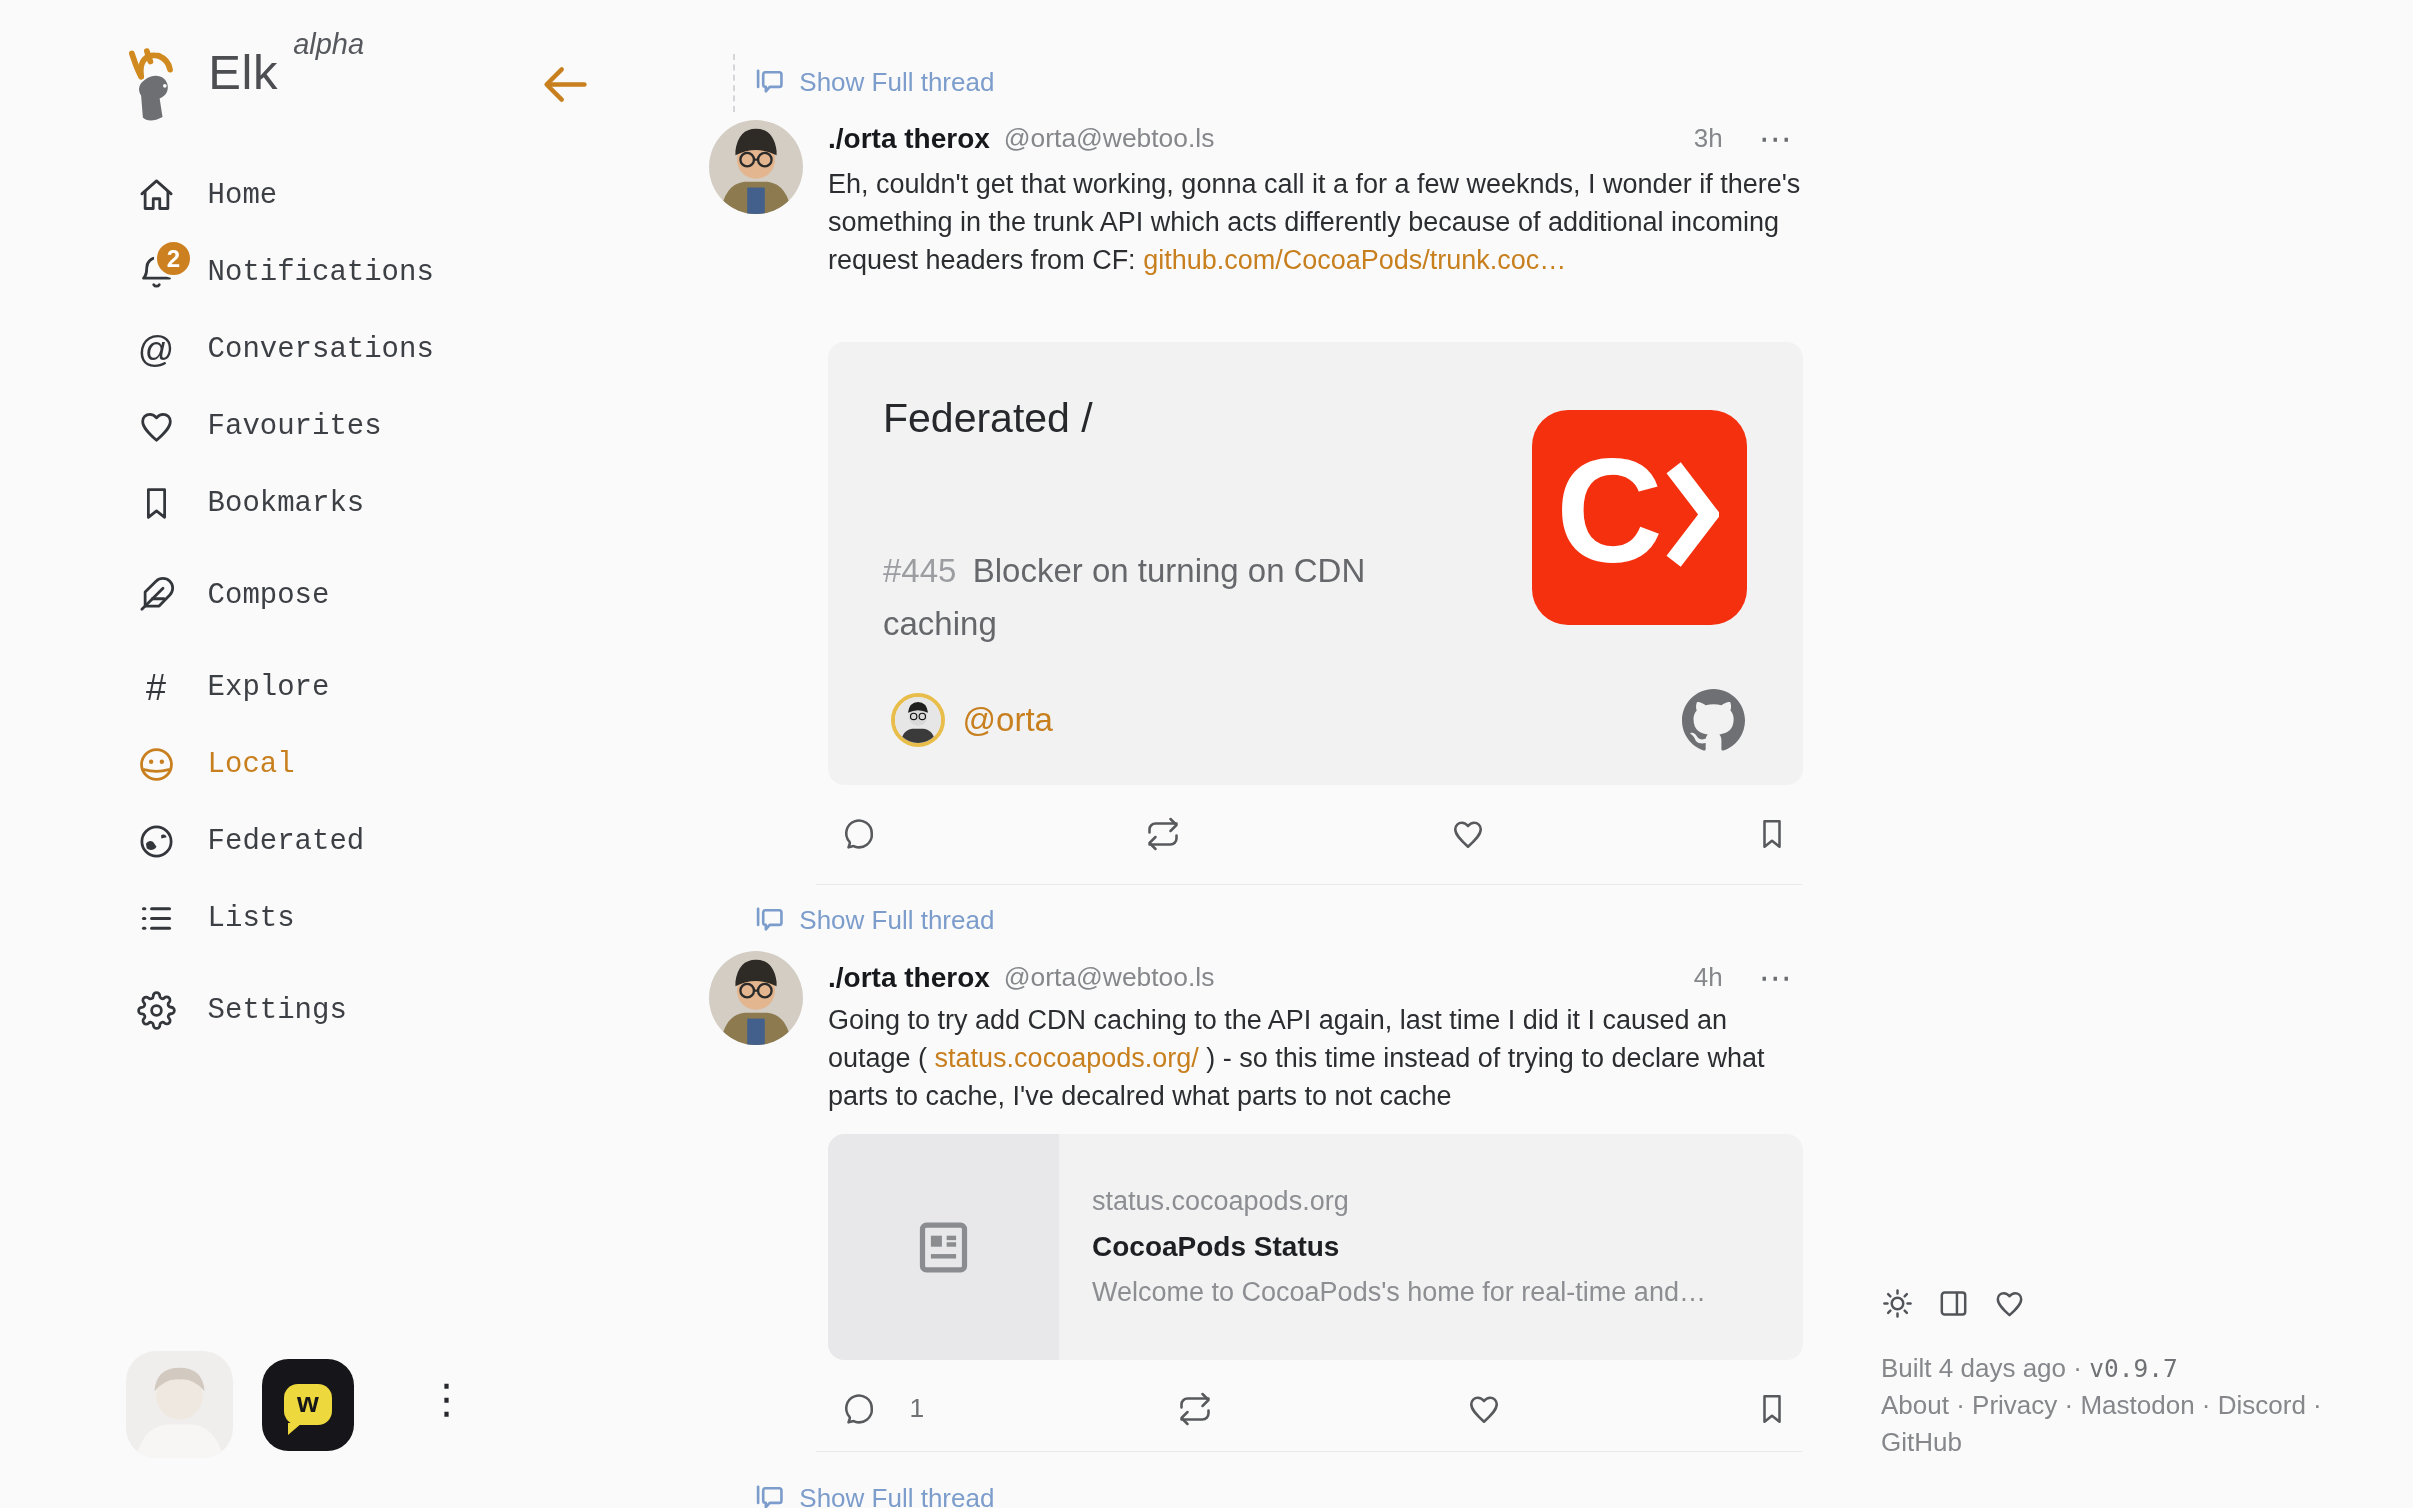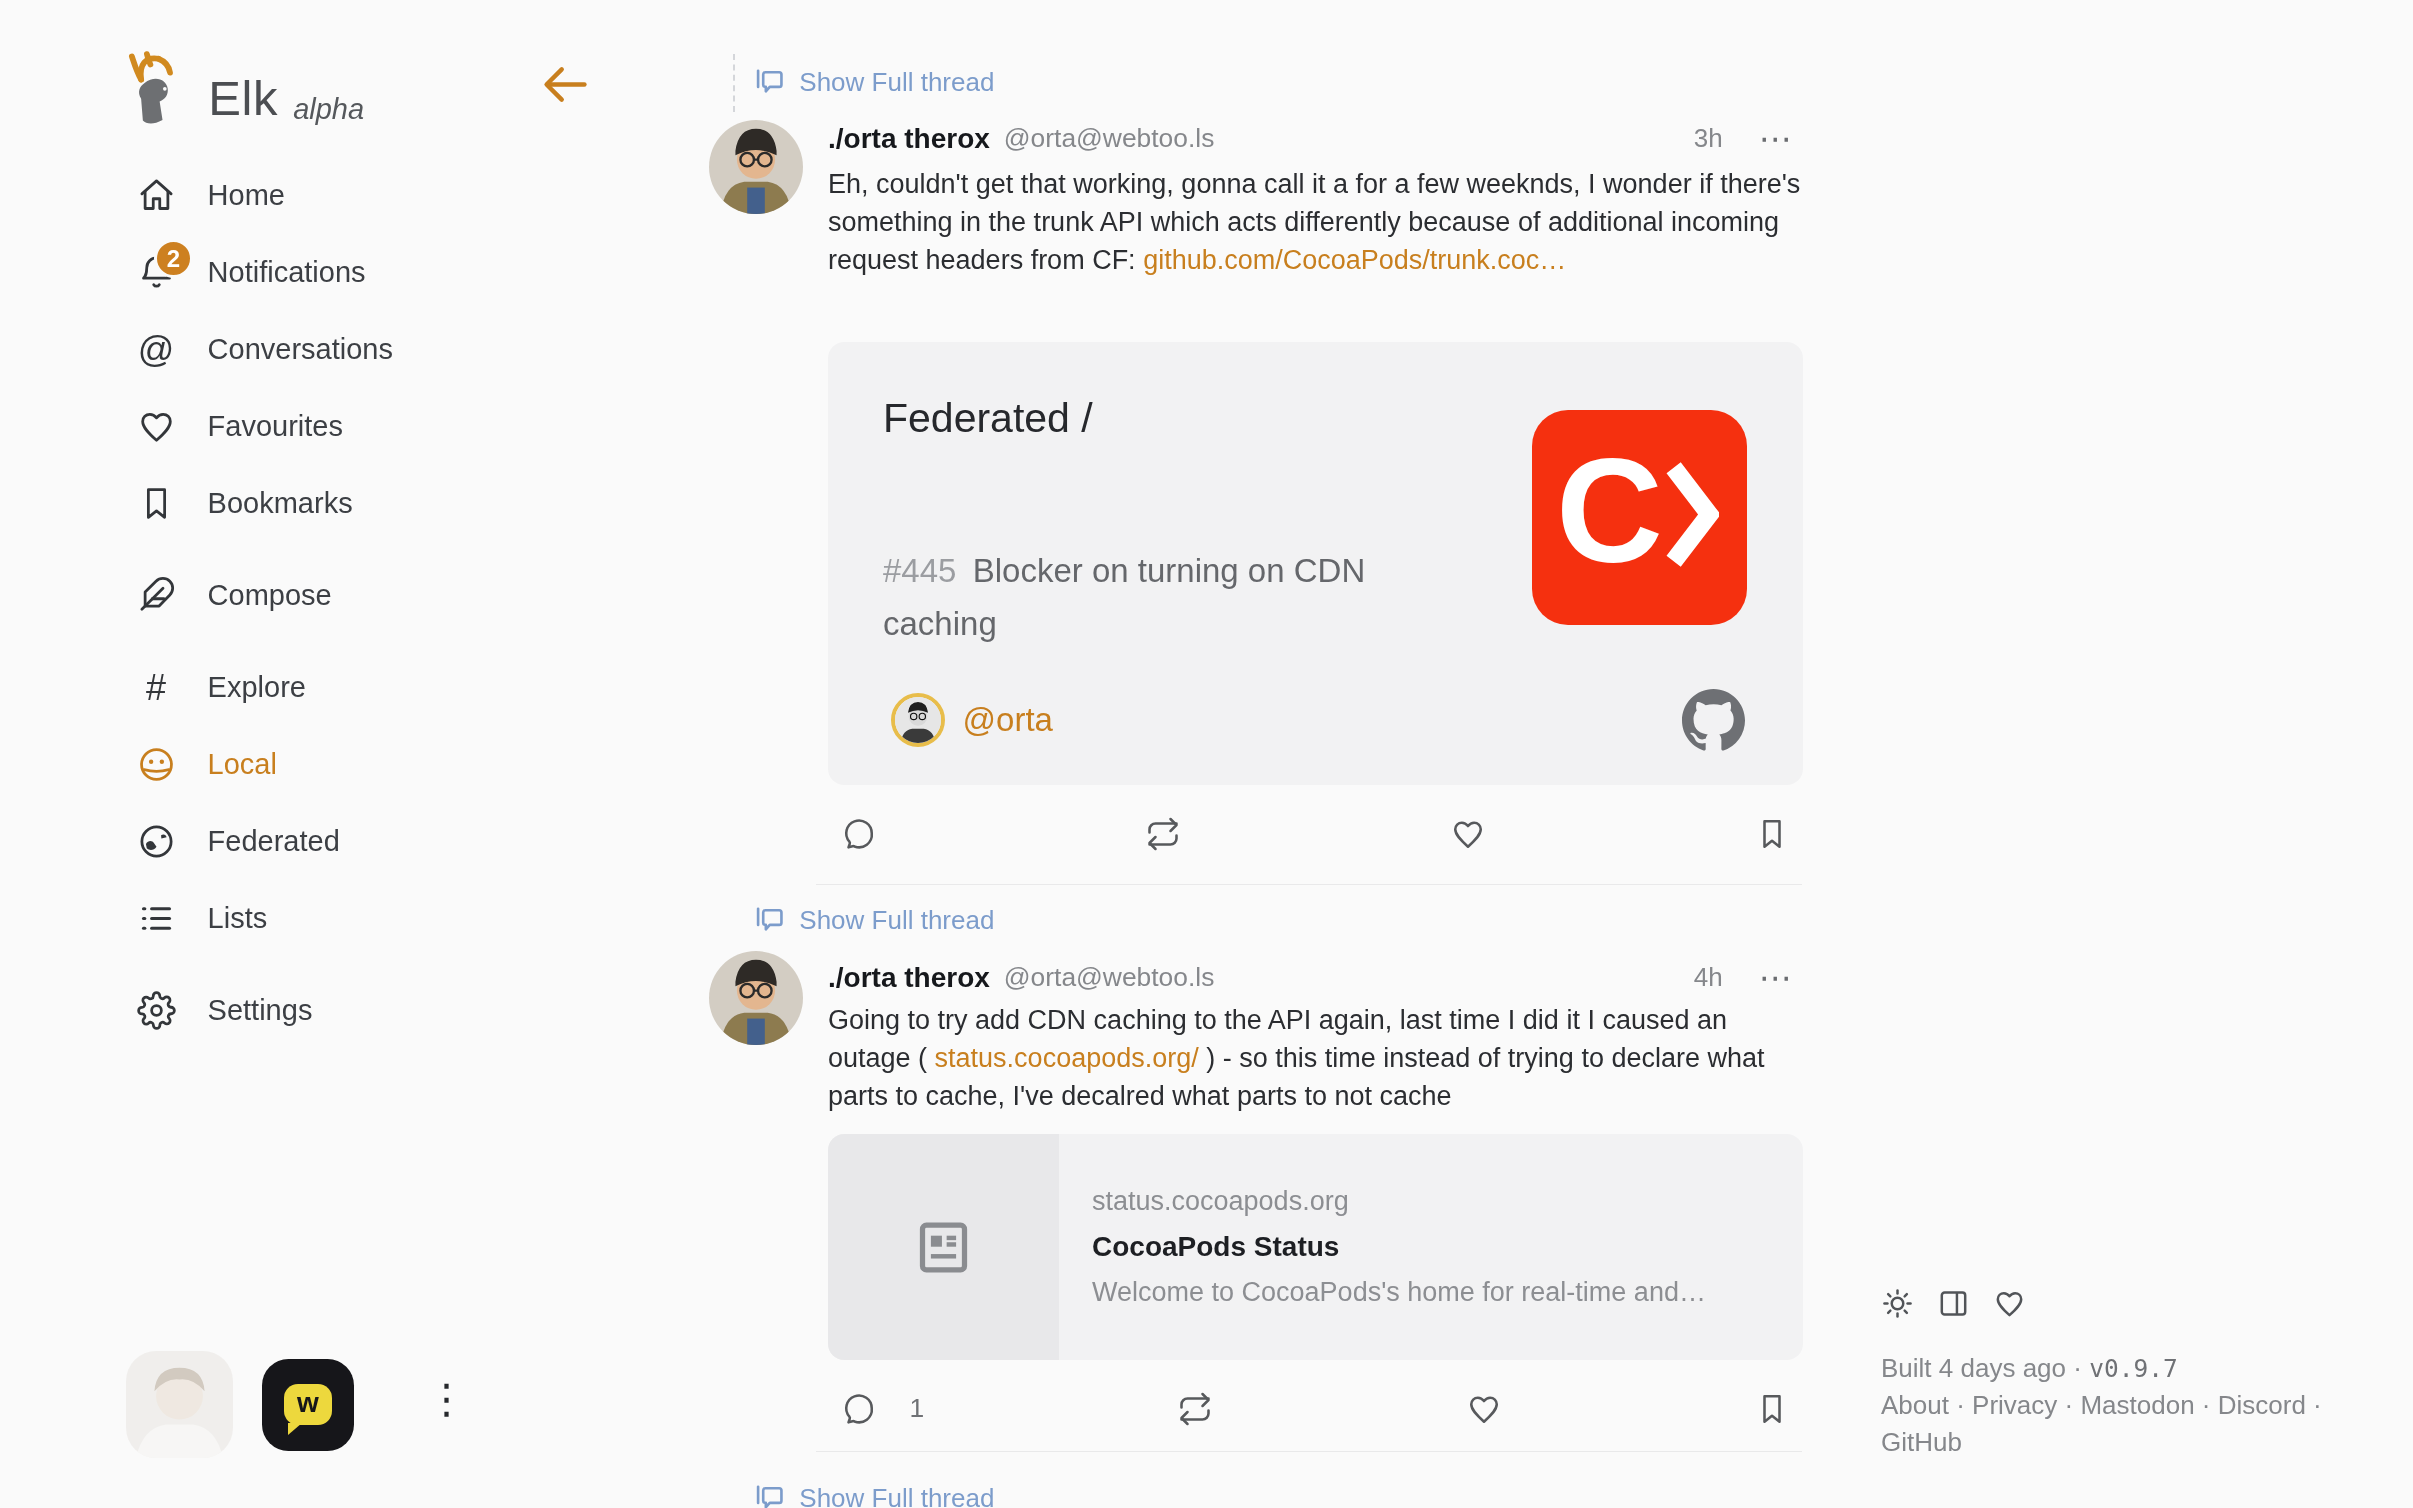--- a/index.html
+++ b/index.html
@@ -1,32 +1,32 @@
 <!DOCTYPE html>
 <html style="font-size:10px"><head>
 <meta charset="utf-8">
 <style>
   html,body{margin:0;padding:0;background:#fafafa;}
   .page{position:relative;width:2413px;height:1508px;background:#fafafa;
         font-family:"Liberation Sans",sans-serif;overflow:hidden;color:#2d2d2d;}
 
   
-  .brand{position:absolute;left:118px;top:44px;height:82px;display:flex;align-items:flex-end;}
+  .brand{position:absolute;left:118px;top:44px;height:82px;display:flex;align-items:flex-start;}
   .brand .logo{width:74px;height:79px;}
   .brand .appname{margin-left:16.3px;font-size:49px;font-weight:500;color:#4c4e52;letter-spacing:0.6px;}
   .brand .alpha{margin-left:15px;margin-top:-16.3px;font-size:29px;font-style:italic;color:#55585c;}
   .back-arrow{position:absolute;left:539px;top:58px;width:53px;height:53px;cursor:pointer;}
 
   .nav{position:absolute;left:118px;top:157px;width:465px;}
   .nav-item{display:flex;align-items:center;height:77px;cursor:pointer;}
   .nav-item.mt{margin-top:15px;}
   .nav-ic{position:relative;width:41px;height:41px;margin-left:17.6px;display:flex;align-items:center;justify-content:center;}
   .nav-ic svg{width:39px;height:39px;}
   .nav-glyph{font-size:36px;font-weight:500;color:#33363a;line-height:1;}
-  .nav-label{margin-left:31px;font-size:29px;color:#3c3f44;}
+  .nav-label{margin-left:31px;font-size:29px;color:#3c3f44;font-family:Liberation Mono, monospace;}
   .nav-item.active .nav-label{color:#c87f1e;}
   .badge{position:absolute;top:-12.6px;right:-16.3px;min-width:39px;height:39px;border-radius:20px;
          background:#cd8020;color:#fff;font-size:24px;font-weight:bold;display:flex;
          align-items:center;justify-content:center;border:3.1px solid #fafafa;box-sizing:border-box;}
 
   .account{position:absolute;left:126px;top:1351px;width:377px;height:145px;}
   .acct-avatar{position:absolute;left:0;top:0;width:107px;height:107px;border-radius:30px;
                overflow:hidden;opacity:.5;filter:saturate(.6);cursor:pointer;}
   .elk-app{position:absolute;left:136px;top:7.5px;width:92px;height:92px;border-radius:26.4px;
            background:#16161a;display:flex;align-items:center;justify-content:center;cursor:pointer;}

